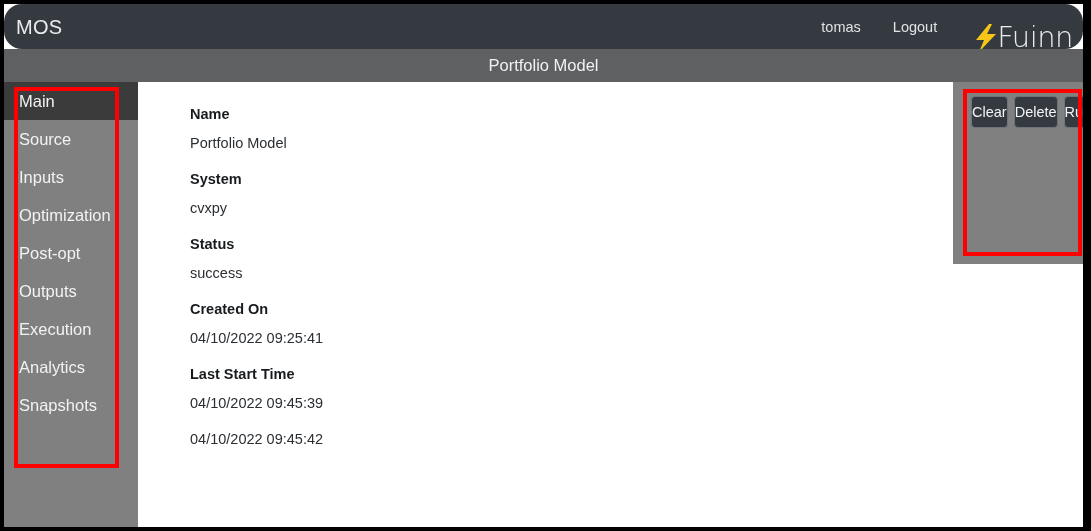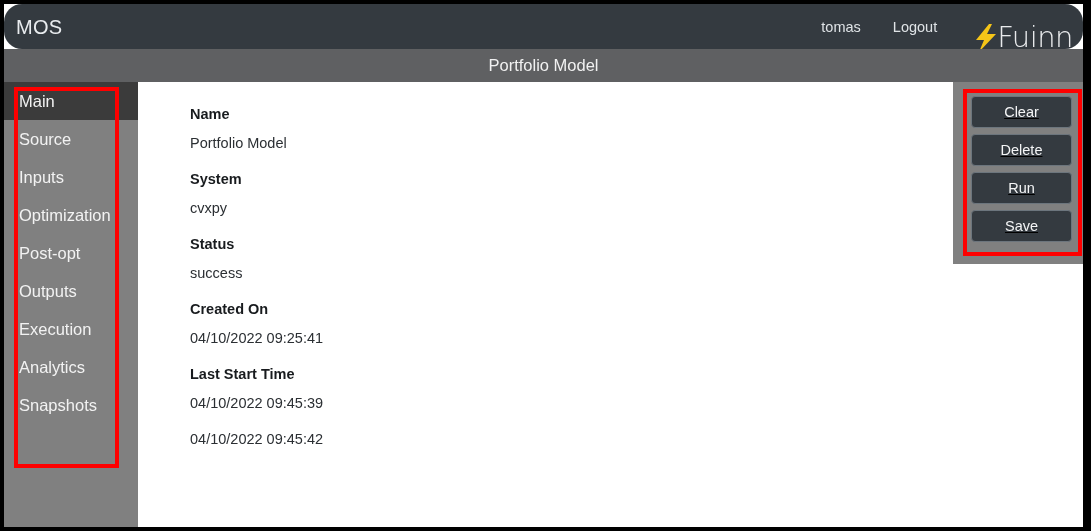--- a/index.html
+++ b/index.html
@@ -167,23 +167,22 @@
     width: 130px;
     height: 182px;
     background: #808080;
   }
   #action-buttons {
     position: absolute;
     left: 18px;
     top: 14px;
     width: 101px;
     display: flex;
-    flex-direction: column;
+    flex-direction: row;
     gap: 6px;
-    text-decoration: underline;
   }
   .action-btn {
     width: 101px;
     height: 32px;
     background: #343a40;
     border: 1px solid #6c757d;
     border-radius: 4px;
     color: #f4f5f6;
     font-size: 14.5px;
     font-family: "Liberation Sans", sans-serif;

